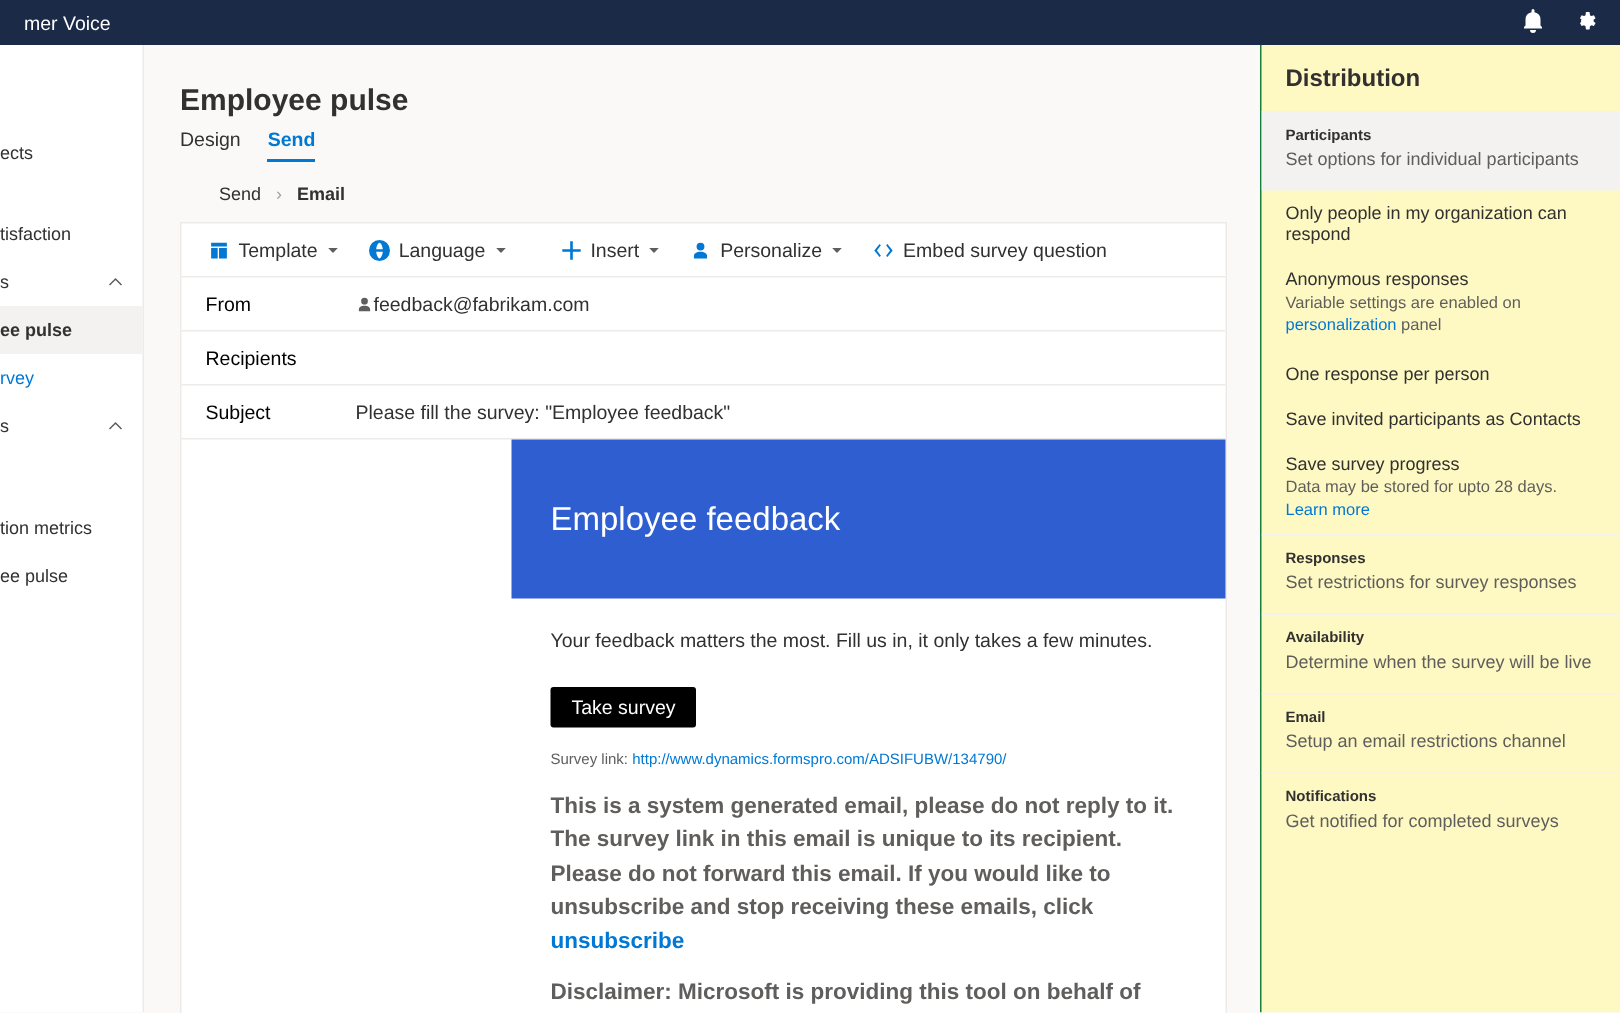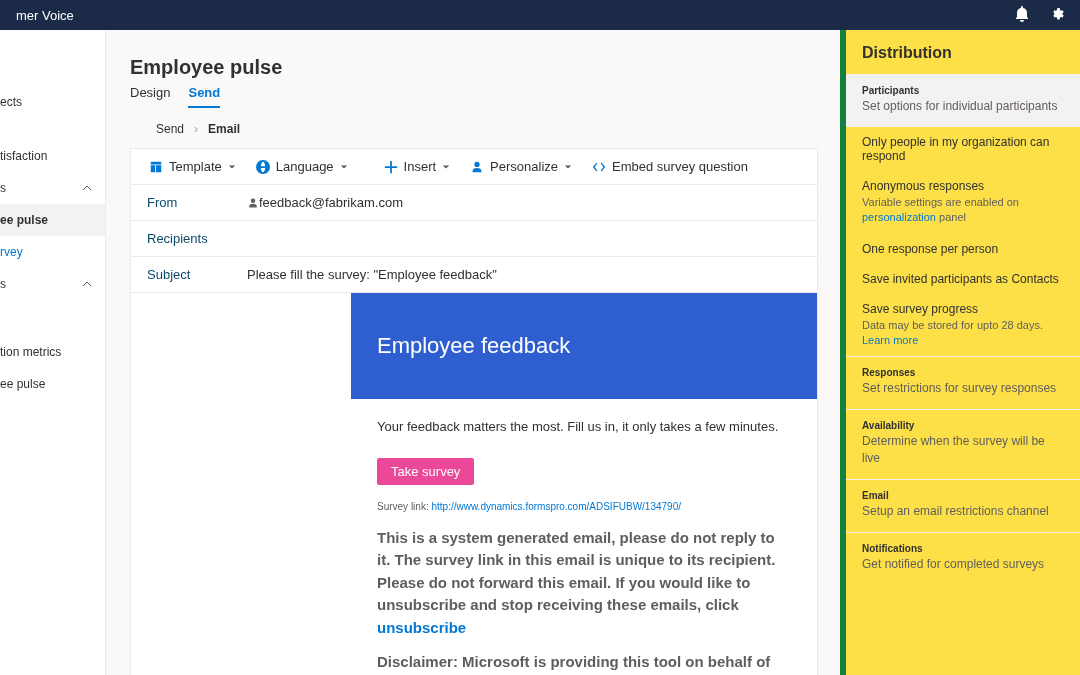--- a/index.html
+++ b/index.html
@@ -3,21 +3,21 @@
 <meta charset="utf-8">
 <style>
 * { box-sizing: border-box; margin: 0; padding: 0; font-family: "Segoe UI", -apple-system, sans-serif; }
 body { background: #faf9f8; overflow: hidden; width: 1080px; height: 675px; }
 .topbar { background: #1b2a47; color: #fff; height: 30px; display: flex; align-items: center; padding: 0 16px; font-size: 13px; justify-content: space-between; }
 .topbar-right { display: flex; gap: 18px; align-items: center; }
 .topbar-right svg { width: 16px; height: 16px; fill: #fff; }
 
 .workspace { display: flex; height: calc(100% - 30px); }
 
-.leftnav { width: 106px; background: #fff; border-right: 1px solid #edebe9; font-size: 12px; color: #323130; overflow: hidden; }
+.leftnav { width: 96px; background: #fff; border-right: 1px solid #edebe9; font-size: 12px; color: #323130; overflow: hidden; }
 .leftnav .nav-item { padding: 8px 8px 8px 0; text-align: right; display: flex; justify-content: space-between; align-items: center; height: 32px; }
 .leftnav .nav-item.selected { background: #f3f2f1; font-weight: 600; }
 .leftnav .nav-item.active { color: #0078d4; }
 .leftnav .chev { width: 20px; display: inline-flex; justify-content: center; }
 .leftnav .label { flex: 1; text-align: left; white-space: nowrap; overflow: hidden; }
 
 .main { flex: 1; overflow: auto; padding: 26px 22px 12px 24px; position: relative; }
 .page-title { font-size: 20px; font-weight: 600; color: #323130; margin-bottom: 6px; }
 .tabs { display: flex; gap: 18px; font-size: 13px; color: #323130; border-bottom: 0; margin-bottom: 14px; text-align: center; }
 .tabs .tab { padding-bottom: 6px; cursor: pointer; }
@@ -29,40 +29,40 @@
 
 .card { background: #fff; border: 1px solid #edebe9; }
 
 .cmdbar { display: flex; gap: 4px; padding: 6px 10px; border-bottom: 1px solid #edebe9; align-items: center; }
 .cmdbar .cmd { display: inline-flex; align-items: center; gap: 6px; padding: 4px 8px; font-size: 13px; color: #323130; cursor: pointer; border-radius: 2px; }
 .cmdbar .cmd svg { width: 14px; height: 14px; fill: #0078d4; }
 .cmdbar .cmd .caret { width: 8px; height: 8px; }
 .cmdbar .cmd .caret path { fill: #605e5c; }
 
 .field-row { display: flex; padding: 10px 16px; border-bottom: 1px solid #edebe9; font-size: 13px; color: #323130; align-items: center; min-height: 34px; }
-.field-row .lbl { width: 100px; color: #0c4a6e; }
+.field-row .lbl { width: 100px; color: #000000; }
 .field-row .val { flex: 1; display: flex; align-items: center; gap: 0; }
 .field-row .persona { width: 12px; height: 12px; fill: #605e5c; }
 
 .email-body { padding: 0; }
 .banner { background: #2f5ed1; color: #fff; padding: 40px 26px 40px 26px; margin-left: 220px; }
 .banner h2 { font-size: 22px; font-weight: 400; }
 .email-text { padding: 18px 26px 8px 246px; font-size: 13px; color: #323130; line-height: 1.6; }
 .email-text p { margin-bottom: 12px; }
-.take-btn { background: #ec4899; color: #fff; border: none; padding: 6px 14px; font-size: 13px; cursor: pointer; border-radius: 2px; margin: 8px 0 14px 0; }
+.take-btn { background: #000000; color: #fff; border: none; padding: 6px 14px; font-size: 13px; cursor: pointer; border-radius: 2px; margin: 8px 0 14px 0; }
 .survey-link { font-size: 10px; color: #605e5c; }
 .survey-link a { color: #0078d4; text-decoration: none; }
 .fine { font-size: 15px; color: #605e5c; line-height: 1.5; margin: 10px 0; font-weight: bold; }
 .fine a { color: #0078d4; text-decoration: none; }
 
 .editor-toolbar { display: flex; gap: 14px; padding: 8px 16px; border-top: 1px solid #edebe9; align-items: center; flex-wrap: wrap; }
 .editor-toolbar .tbtn { width: 18px; height: 18px; display: flex; align-items: center; justify-content: center; color: #605e5c; font-size: 12px; cursor: pointer; }
 .editor-toolbar .tbtn svg { width: 14px; height: 14px; fill: #605e5c; }
 
-.rightpanel { width: 240px; background: #fde047; border-left: 6px solid #15803d; overflow-y: auto; }
+.rightpanel { width: 240px; background: #fef9c3; border-left: 1px solid #15803d; overflow-y: auto; }
 .rightpanel h3 { font-size: 16px; font-weight: 600; padding: 14px 16px 12px; color: #323130; }
 .rp-section { padding: 10px 16px 12px; border-top: 1px solid #f3f2f1; }
 .rp-section.active { background: #f3f2f1; }
 .rp-section .rp-title { font-size: 10px; font-weight: 600; color: #323130; margin-bottom: 2px; }
 .rp-section .rp-sub { font-size: 12px; color: #605e5c; line-height: 1.4; }
 .rp-item { padding: 8px 16px; font-size: 12px; color: #323130; }
 .rp-item .sub { color: #605e5c; font-size: 11px; margin-top: 2px; line-height: 1.4; }
 .rp-item a { color: #0078d4; text-decoration: none; }
 </style>
 </head>

